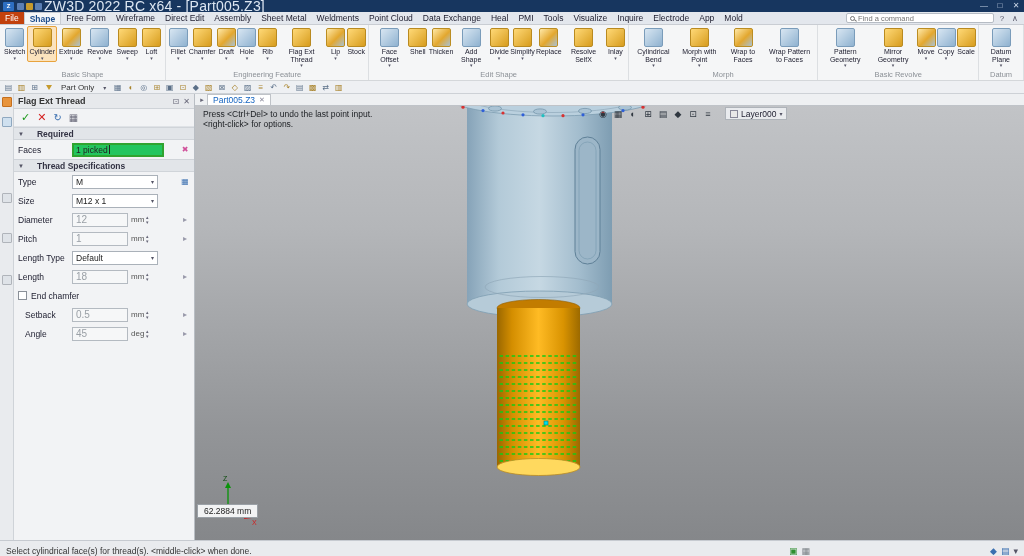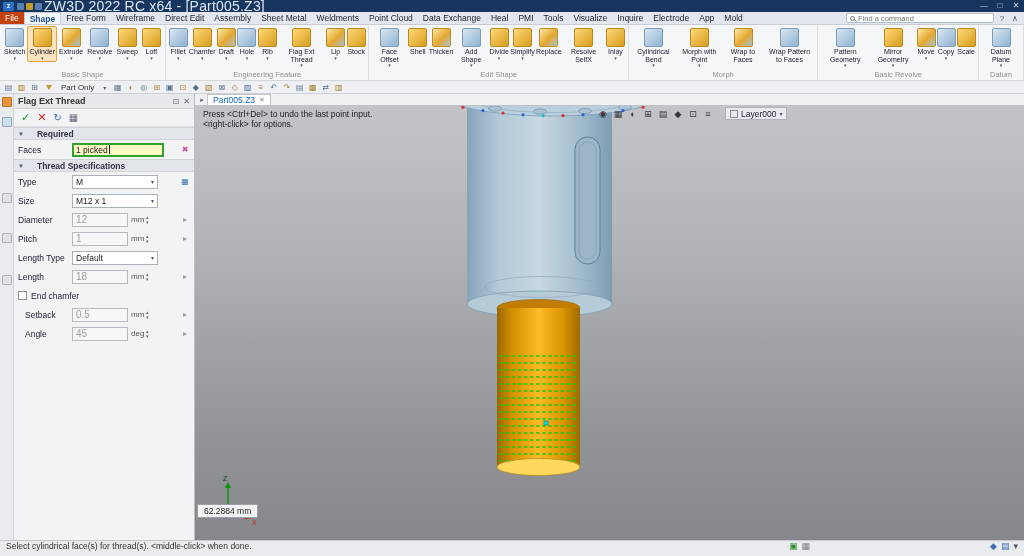--- a/index.html
+++ b/index.html
@@ -64,21 +64,21 @@
 .pt{font-size:10px;color:#667}
 .ptools .pt:nth-child(1){color:#189818;font-weight:bold;font-size:11px}
 .ptools .pt:nth-child(2){color:#d42222;font-weight:bold;font-size:11px}
 .ptools .pt:nth-child(3){color:#3a6fb0}
 .ptools .pt:nth-child(4){color:#667}
 .psec{height:13px;background:#e2e5e9;border-top:1px solid #d0d4d9;border-bottom:1px solid #d0d4d9;display:flex;align-items:center;gap:13px;padding:0 4px;font-size:8.5px;font-weight:bold;color:#334;flex:0 0 13px}
 .sec-caret{font-size:6px;color:#556}
 .prow{display:flex;align-items:center;height:19px;padding:0 4px;flex:0 0 19px}
 .plabel{width:54px;font-size:8.5px;color:#223;flex:0 0 54px;white-space:nowrap}
 .plabel.ind{padding-left:7px}
-.faces-input{width:92px;height:14px;border:2px solid #2fa32f;background:#fef9c3;display:flex;align-items:center;padding:0 2px;font-size:8.5px}
+.faces-input{width:92px;height:14px;border:2px solid #2fa32f;background:#22c55e;display:flex;align-items:center;padding:0 2px;font-size:8.5px}
 .cursorbar{width:1px;height:9px;background:#222;margin-left:1px}
 .pcombo{width:86px;height:14px;border:1px solid #aab1b9;background:#fff;display:flex;align-items:center;justify-content:space-between;padding:0 3px;font-size:8.5px}
 .pnum{width:56px;height:14px;border:1px solid #b4bac1;background:#f6f7f8;color:#9aa0a6;display:flex;align-items:center;padding:0 3px;font-size:10px}
 .punit{font-size:8px;color:#555;margin-left:3px;width:15px}
 .spin{display:flex;flex-direction:column;justify-content:center}
 .spin span{font-size:5px;line-height:4.5px;color:#667}
 .pextra{margin-left:auto;font-size:8px;color:#99a;width:10px;text-align:center}
 .pextra.pink{color:#d0509a}
 .pextra.blue{color:#3a6fb0}
 .pcheckbox{width:9px;height:9px;border:1px solid #8a9098;background:#fff;margin-right:4px;flex:0 0 9px}
@@ -91,21 +91,21 @@
 .tabx{color:#889;font-size:7px}
 .model-svg{position:absolute;left:0;top:12px;width:100%;height:434px}
 .hint{position:absolute;left:8px;top:15px;font-size:8.5px;color:#1b1e22;line-height:10px}
 .vptools{position:absolute;left:402px;top:13px;display:flex;align-items:center;gap:3px}
 .vpicon{width:12px;height:12px;font-size:9px;line-height:12px;text-align:center;color:#2f3740}
 .layerchip{display:flex;align-items:center;gap:3px;margin-left:8px;font-size:8.5px;color:#223;background:rgba(240,242,244,.85);border:1px solid #aeb3b9;padding:0 4px;height:13px}
 .layer-sw{width:8px;height:8px;background:#e8e8e8;border:1px solid #889}
 .measure{position:absolute;left:2px;bottom:22px;background:#f2f3f4;border:1px solid #9aa0a6;padding:1px 6px;font-size:8.5px;color:#222}
 
 
-.statusbar{height:16px;background:#e9ebee;border-top:1px solid #c6cad0;display:flex;align-items:flex-start;padding:0 6px;font-size:8.5px;color:#333;flex:0 0 16px}
+.statusbar{height:16px;background:#e9ebee;border-top:1px solid #c6cad0;display:flex;align-items:flex-end;padding:0 6px;font-size:8.5px;color:#333;flex:0 0 16px}
 .sb-icons{margin-left:auto;display:flex;gap:4px;align-items:center}
 .sb-i{font-size:9px;color:#667}
 .sb-icons .sb-i:nth-child(1){color:#2f8f2f}
 .sb-icons .sb-i:nth-child(2){color:#7a8086}
 .sb-icons .sb-i:nth-child(3){margin-left:176px;color:#3a6fb0}
 .sb-icons .sb-i:nth-child(4){color:#3a6fb0}
 .sb-icons .sb-i:nth-child(5){color:#556}
 </style>
 </head>
 <body>

